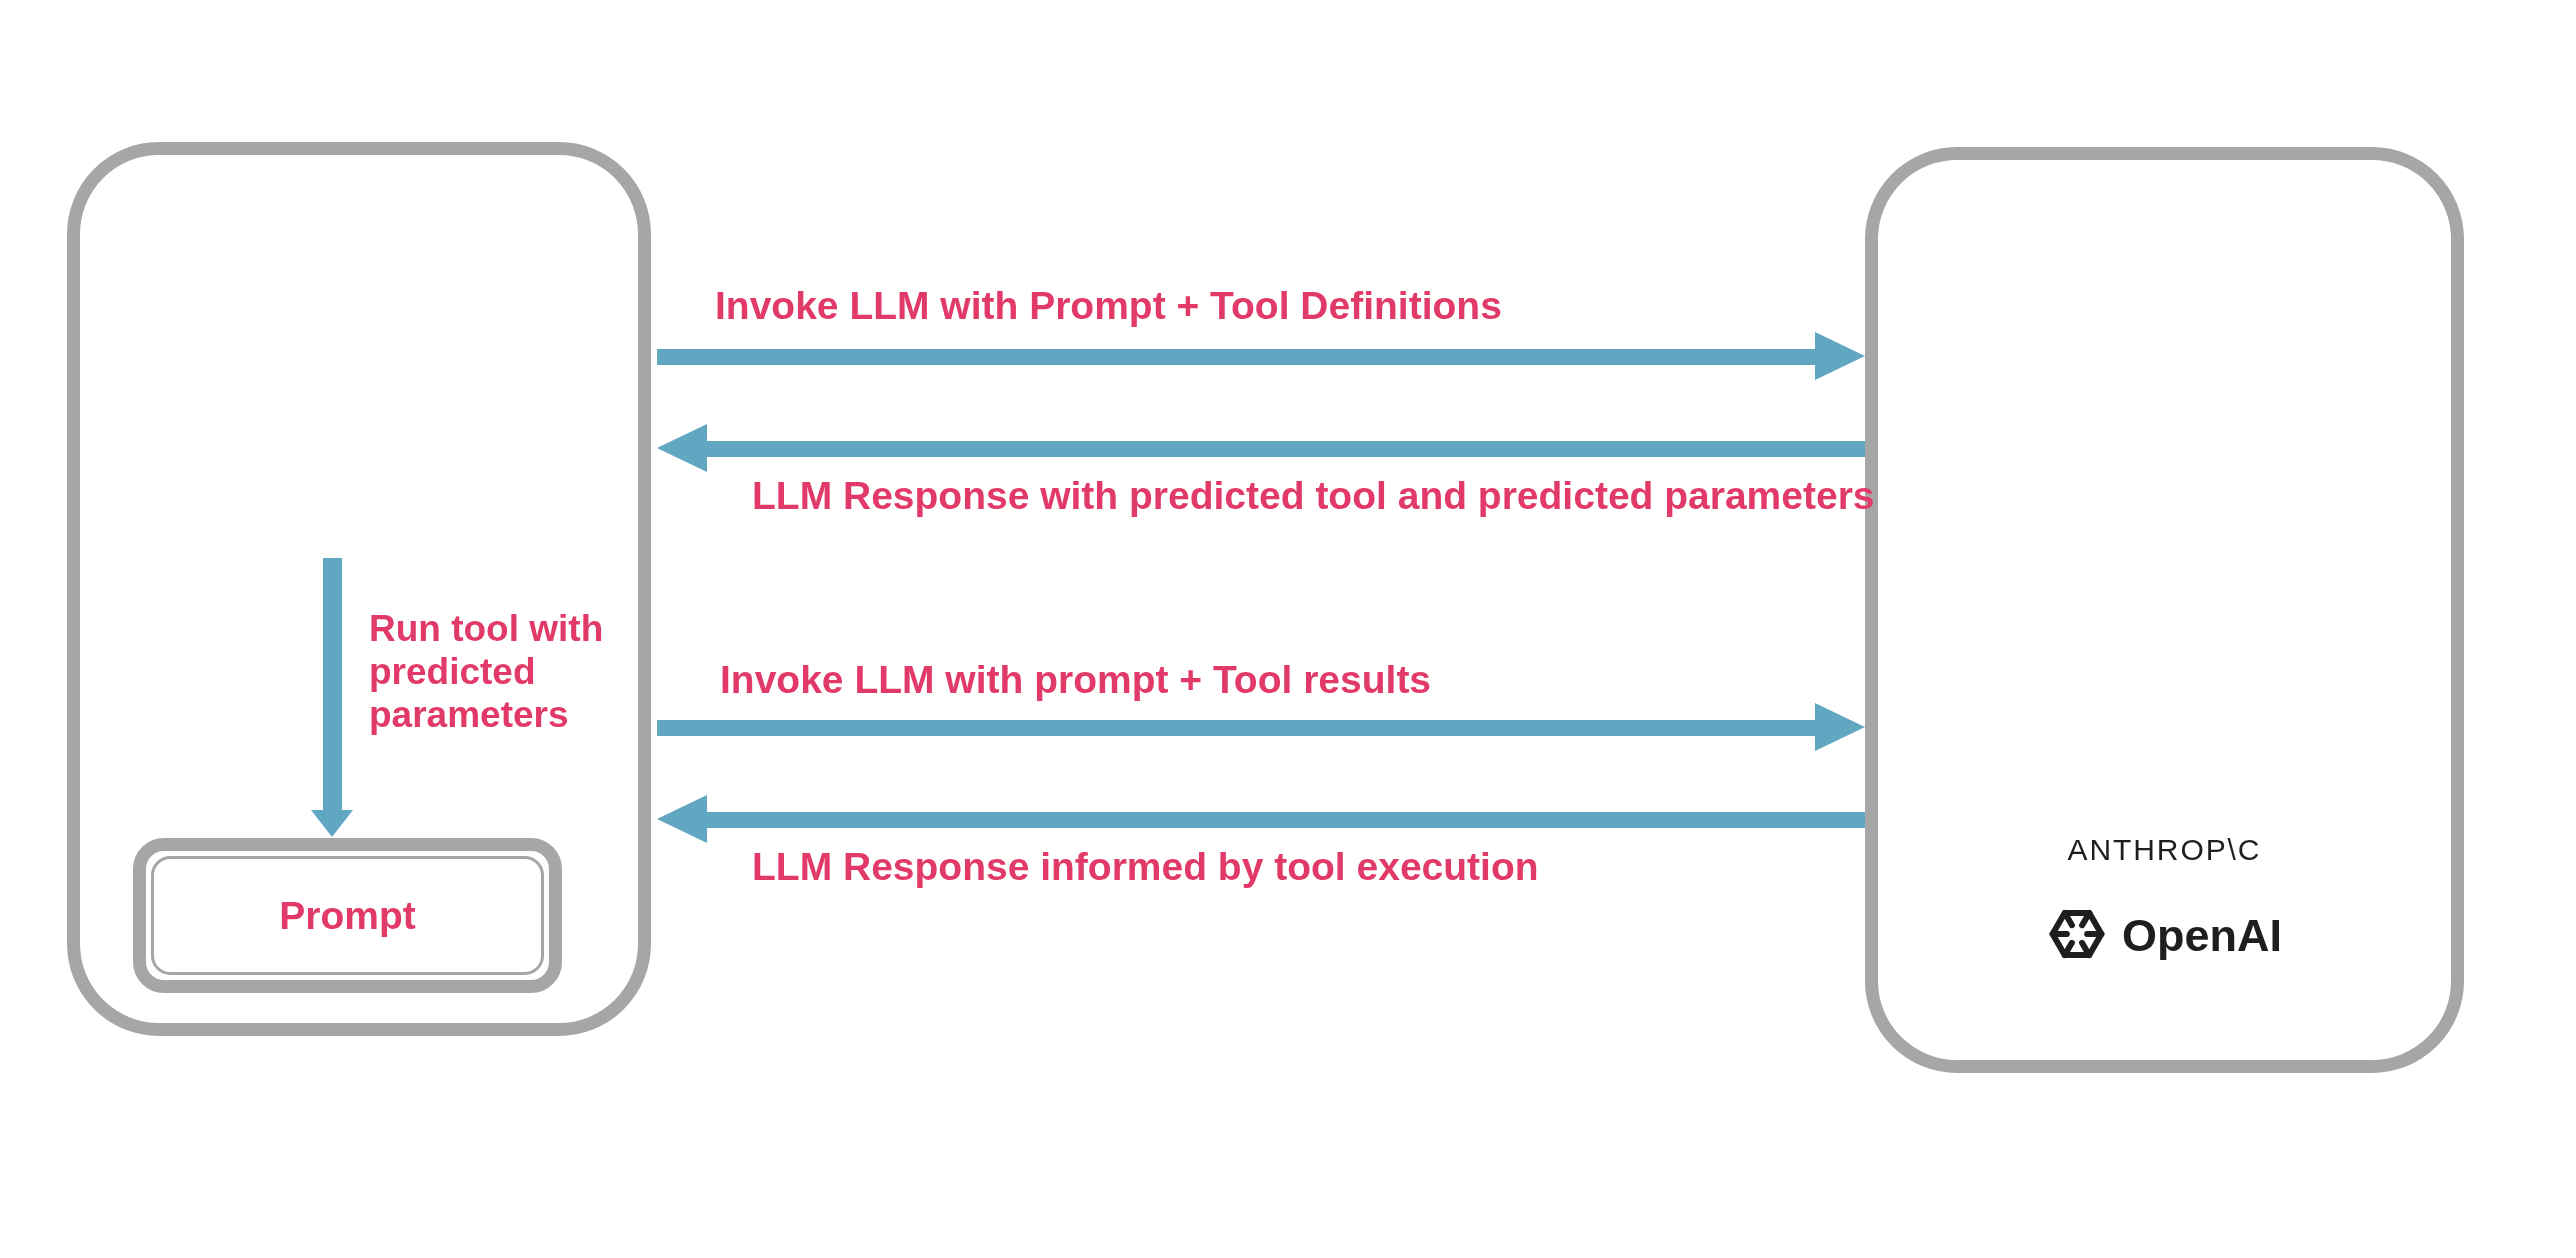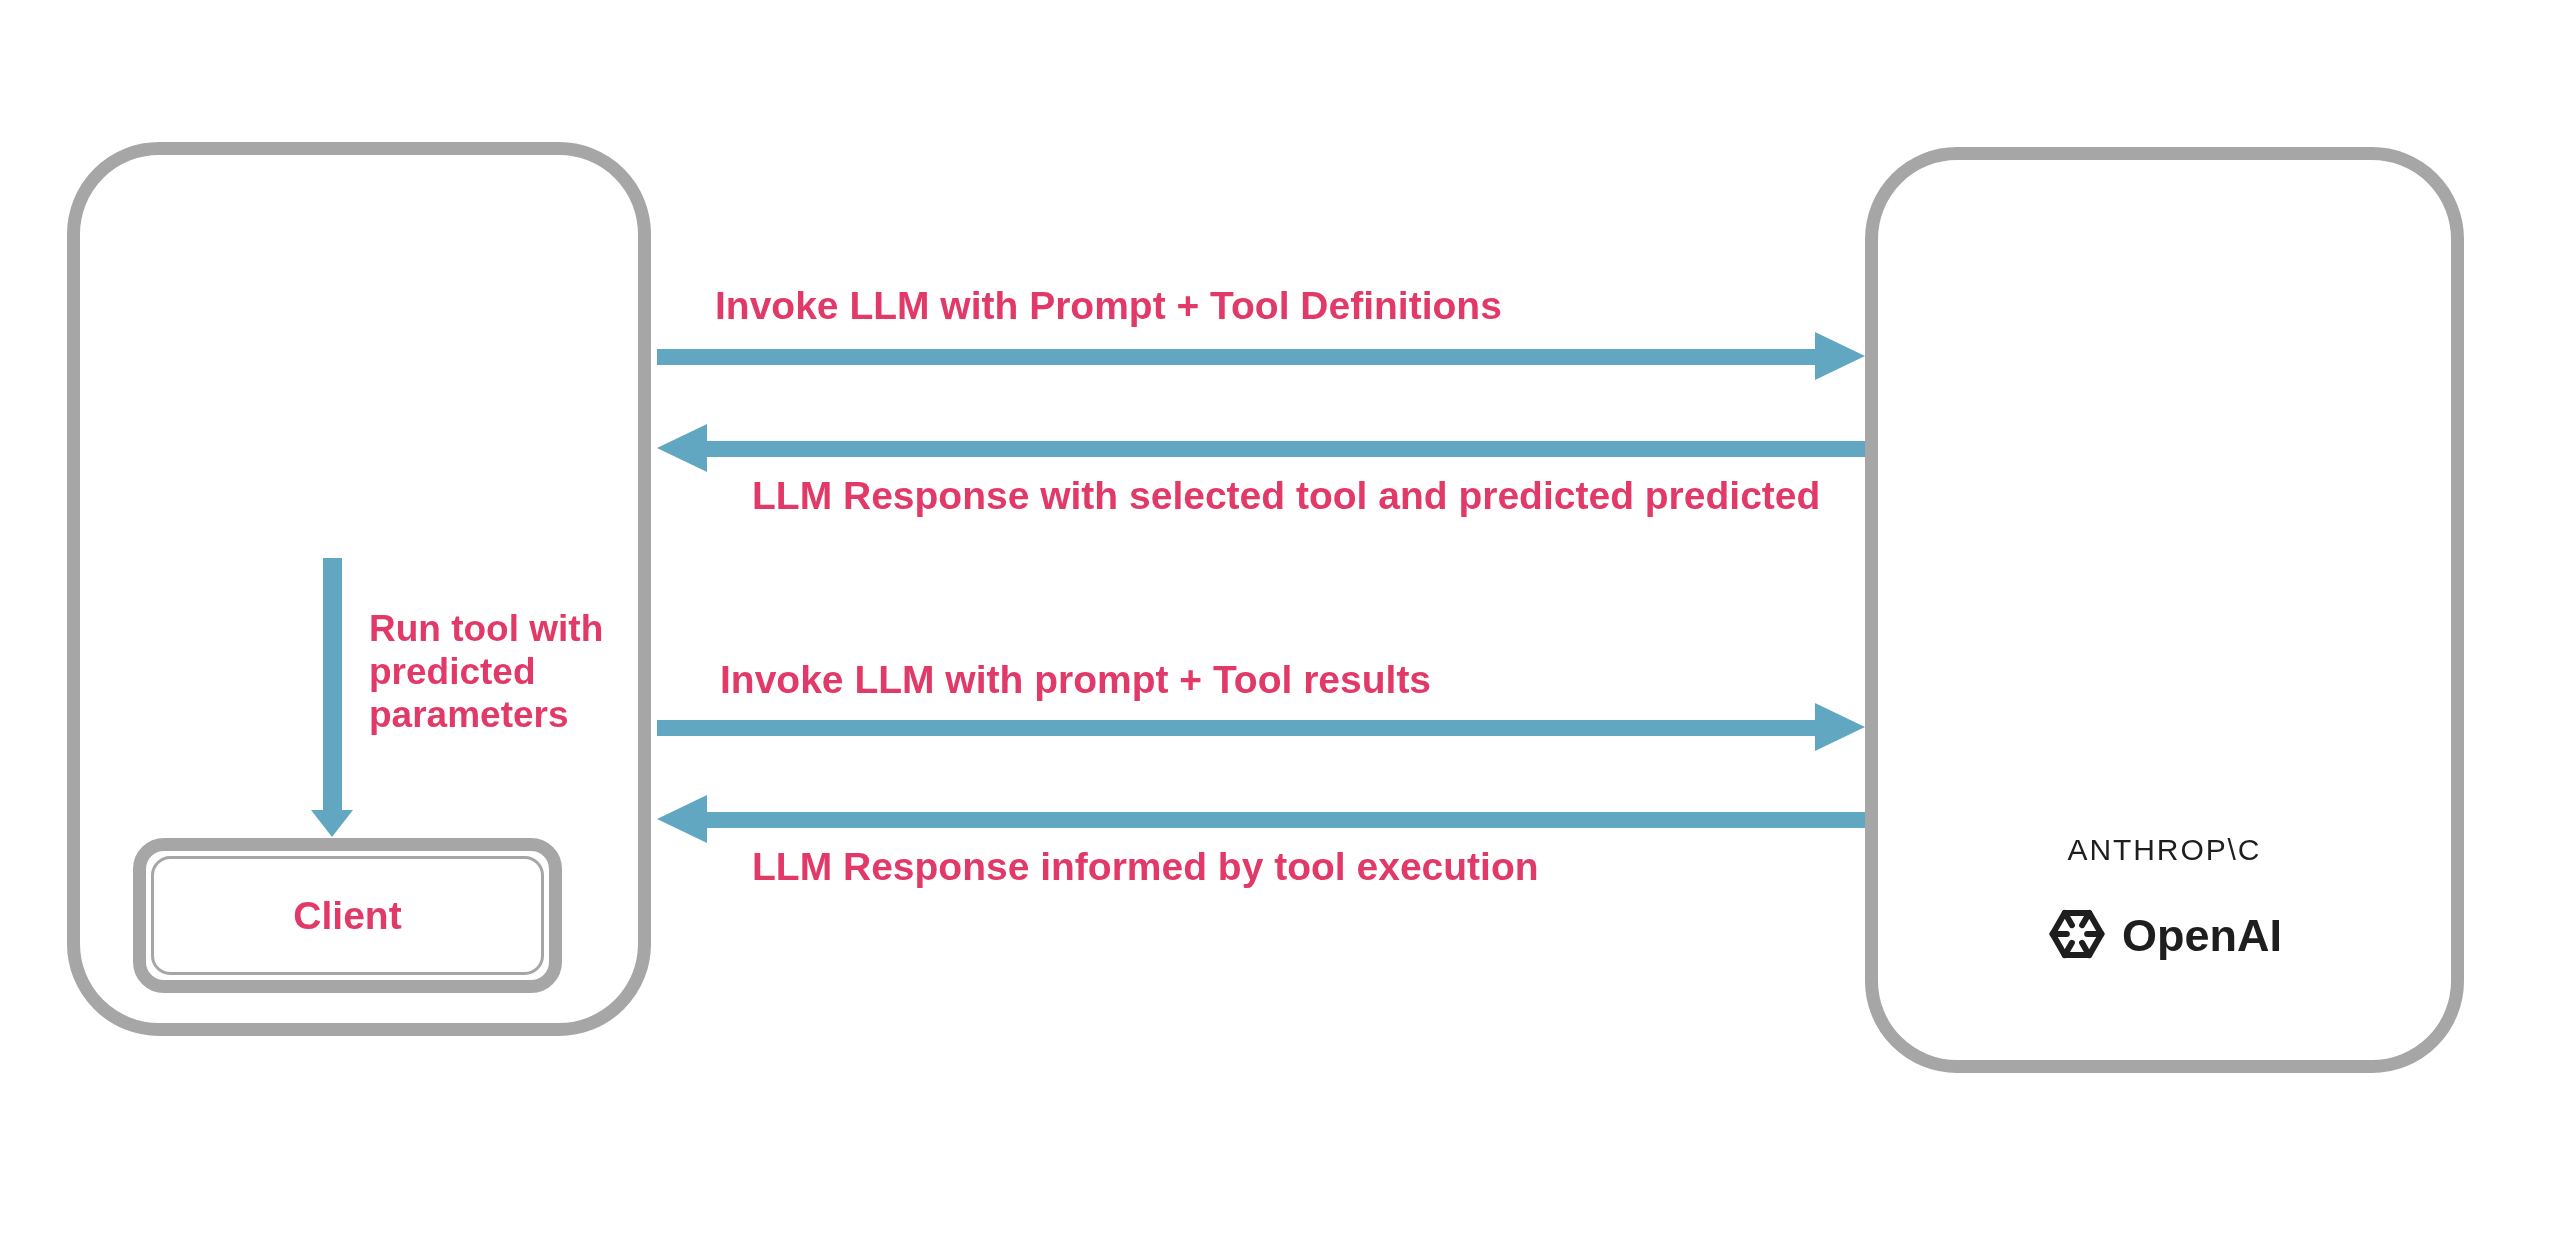--- a/index.html
+++ b/index.html
@@ -51,31 +51,31 @@
           <path d="M -11 -19 L 11 -19 L 4.6 -7.9" transform="rotate(240)"></path>
           <path d="M -11 -19 L 11 -19 L 4.6 -7.9" transform="rotate(300)"></path>
         </g>
       </svg>
     </span>
     <span class="openai-wordmark">OpenAI</span>
   </div>
 
   <div class="tools-box">
     <div class="tools-inner">
-      <span class="tools-label">Client</span>
+      <span class="tools-label">Prompt</span>
     </div>
   </div>
 
   <div class="edge-label" style="left:715px;top:283px;">Invoke LLM with Prompt + Tool Definitions</div>
   <div class="shaft" style="left:657px;top:349px;width:1158px;height:16.4px;"></div>
   <div class="head right" style="left:1815px;top:332px;"></div>
 
   <div class="head left" style="left:657px;top:424px;"></div>
   <div class="shaft" style="left:707px;top:441px;width:1158px;height:16.4px;"></div>
-  <div class="edge-label" style="left:752px;top:473px;">LLM Response with selected tool and predicted predicted</div>
+  <div class="edge-label" style="left:752px;top:473px;">LLM Response with predicted tool and predicted parameters</div>
 
   <div class="shaft" style="left:323px;top:558px;width:19.3px;height:252px;"></div>
   <div class="head down" style="left:311px;top:810px;"></div>
   <div class="edge-label" style="left:720px;top:657px;">Invoke LLM with prompt + Tool results</div>
 
   <div class="edge-label wrap" style="left:369px;top:607px;width:253px;">Run tool with predicted parameters</div>
   <div class="shaft" style="left:657px;top:720px;width:1158px;height:16.4px;"></div>
   <div class="head right" style="left:1815px;top:703px;"></div>
 
   <div class="head left" style="left:657px;top:795px;"></div>

